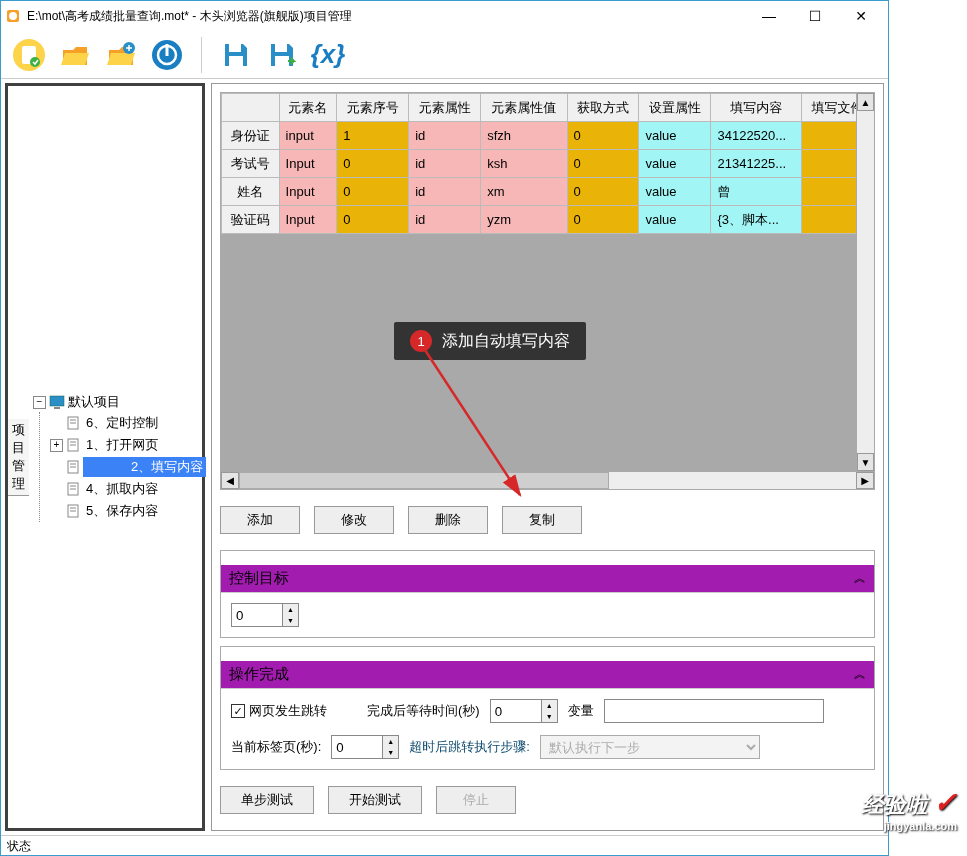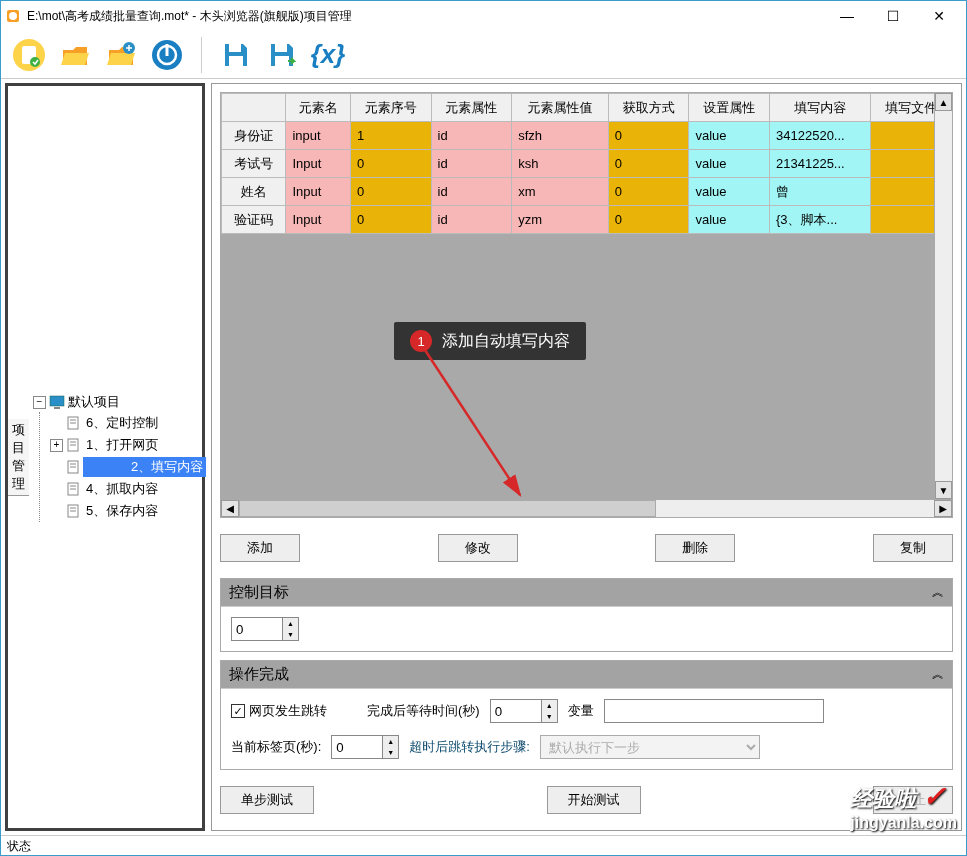--- a/index.html
+++ b/index.html
@@ -1,17 +1,17 @@
 <!DOCTYPE html>
 <html><head>
 <meta charset="utf-8">
 <style>
 * { box-sizing: border-box; margin: 0; padding: 0; font-family: "Microsoft YaHei", Arial, sans-serif; }
 body { background: #fff; width: 967px; height: 856px; position: relative; overflow: hidden; }
-.window { width: 967px; height: 856px; border: 1px solid #3a9ccc; display: flex; flex-direction: column; }
+.window { width: 889px; height: 856px; border: 1px solid #3a9ccc; display: flex; flex-direction: column; }
 .titlebar { height: 30px; background: #fff; display: flex; align-items: center; padding: 0 4px; }
 .titlebar-icon { width: 16px; height: 16px; margin-right: 6px; }
 .titlebar-text { font-size: 12px; flex: 1; color: #000; }
 .win-controls { display: flex; }
 .win-btn { width: 46px; height: 30px; display: flex; align-items: center; justify-content: center; font-size: 14px; color: #000; }
 .toolbar { height: 48px; background: #fff; display: flex; align-items: center; padding: 4px 10px; gap: 10px; border-bottom: 1px solid #ccc; }
 .tb-btn { width: 36px; height: 36px; display: flex; align-items: center; justify-content: center; border-radius: 18px; }
 .tb-sep { width: 1px; height: 36px; background: #ccc; margin: 0 6px; }
 .fx { font-size: 26px; font-style: italic; color: #1a7fc2; font-weight: bold; }
 .content { flex: 1; display: flex; padding: 4px; gap: 6px; background: #fff; }
@@ -34,41 +34,41 @@
 table.grid th { background: #f0f0f0; font-weight: normal; text-align: center; }
 .c-pink { background: #f7b7b7; }
 .c-cyan { background: #a2f5f5; }
 tr.selected td { background: #0a8cdb !important; color: #fff; }
 .vscroll { width: 18px; background: #eee; display: flex; flex-direction: column; position: absolute; right: 0; top: 0; bottom: 18px; border-left: 1px solid #aaa; }
 .vscroll .arr { height: 18px; border: 1px solid #999; background: #e5e5e5; display: flex; align-items: center; justify-content: center; font-size: 10px; }
 .hscroll { height: 18px; background: #eee; position: absolute; left: 0; right: 0; bottom: 0; border-top: 1px solid #aaa; display: flex; }
 .hscroll .arr { width: 18px; border: 1px solid #999; background: #e5e5e5; display: flex; align-items: center; justify-content: center; font-size: 10px; }
 .hscroll .track { flex: 1; position: relative; }
 .hscroll .thumb { position: absolute; left: 0; width: 60%; top: 0; bottom: 0; background: #cfcfcf; border: 1px solid #aaa; }
-.btn-row { display: flex; gap: 30px; justify-content: space-between; padding: 8px 0; }
+.btn-row { display: flex; gap: 14px; justify-content: flex-start; padding: 8px 0; }
 .btn { min-width: 80px; padding: 4px 20px; font-size: 13px; background: #eee; border: 1px solid #999; cursor: pointer; }
 .btn[disabled] { color: #aaa; }
 .section { border: 1px solid #aaa; }
-.section-head { display: flex; align-items: center; padding: 4px 8px; font-size: 15px; background: #a3a3a3; border-bottom: 1px solid #ccc; }
+.section-head { display: flex; align-items: center; padding: 4px 8px; font-size: 15px; background: #a21caf; border-bottom: 1px solid #ccc; margin-top: 14px; }
 .section-head .chev { margin-left: auto; font-size: 12px; }
 .section-body { padding: 10px; font-size: 13px; display: flex; flex-direction: column; gap: 12px; }
 .row { display: flex; align-items: center; gap: 10px; }
 select, input[type=text] { font-size: 13px; padding: 2px 4px; border: 1px solid #888; height: 24px; }
 .spinner { display: inline-flex; border: 1px solid #888; height: 24px; }
 .spinner input { border: none; width: 50px; padding: 0 4px; }
 .spinner .spins { display: flex; flex-direction: column; width: 16px; }
 .spinner .spins div { flex: 1; border-left: 1px solid #888; display: flex; align-items: center; justify-content: center; font-size: 7px; background: #eee; }
 .checkbox { display: inline-flex; align-items: center; gap: 4px; }
 .checkbox .box { width: 14px; height: 14px; border: 1px solid #333; display: flex; align-items: center; justify-content: center; font-size: 11px; }
 .statusbar { height: 20px; font-size: 12px; padding: 2px 6px; background: #fff; border-top: 1px solid #ccc; }
 .callout { position: absolute; background: #333; color: #fff; padding: 8px 16px; font-size: 16px; border-radius: 2px; display: flex; align-items: center; gap: 10px; }
 .badge { width: 22px; height: 22px; border-radius: 11px; background: #d62828; color: #fff; display: flex; align-items: center; justify-content: center; font-size: 13px; }
 .watermark { position: absolute; right: 10px; bottom: 24px; color: #fff; font-weight: bold; font-size: 22px; text-shadow: 1px 1px 2px #000; font-style: italic; }
 .watermark .check { color: #e02020; font-size: 28px; }
-.watermark .sub { font-size: 16px; color: #fff; display: block; text-align: right; font-style: normal; }
+.watermark .sub { font-size: 11px; color: #fff; display: block; text-align: right; font-style: normal; }
 .arrow-svg { position: absolute; pointer-events: none; }
 </style>
 </head>
 <body>
 
 <div class="window">
   <div class="titlebar">
     <svg class="titlebar-icon" viewBox="0 0 16 16">
         <rect x="2" y="2" width="12" height="12" rx="2" fill="#f7a028"></rect>
         <circle cx="8" cy="8" r="4" fill="#fff"></circle>

